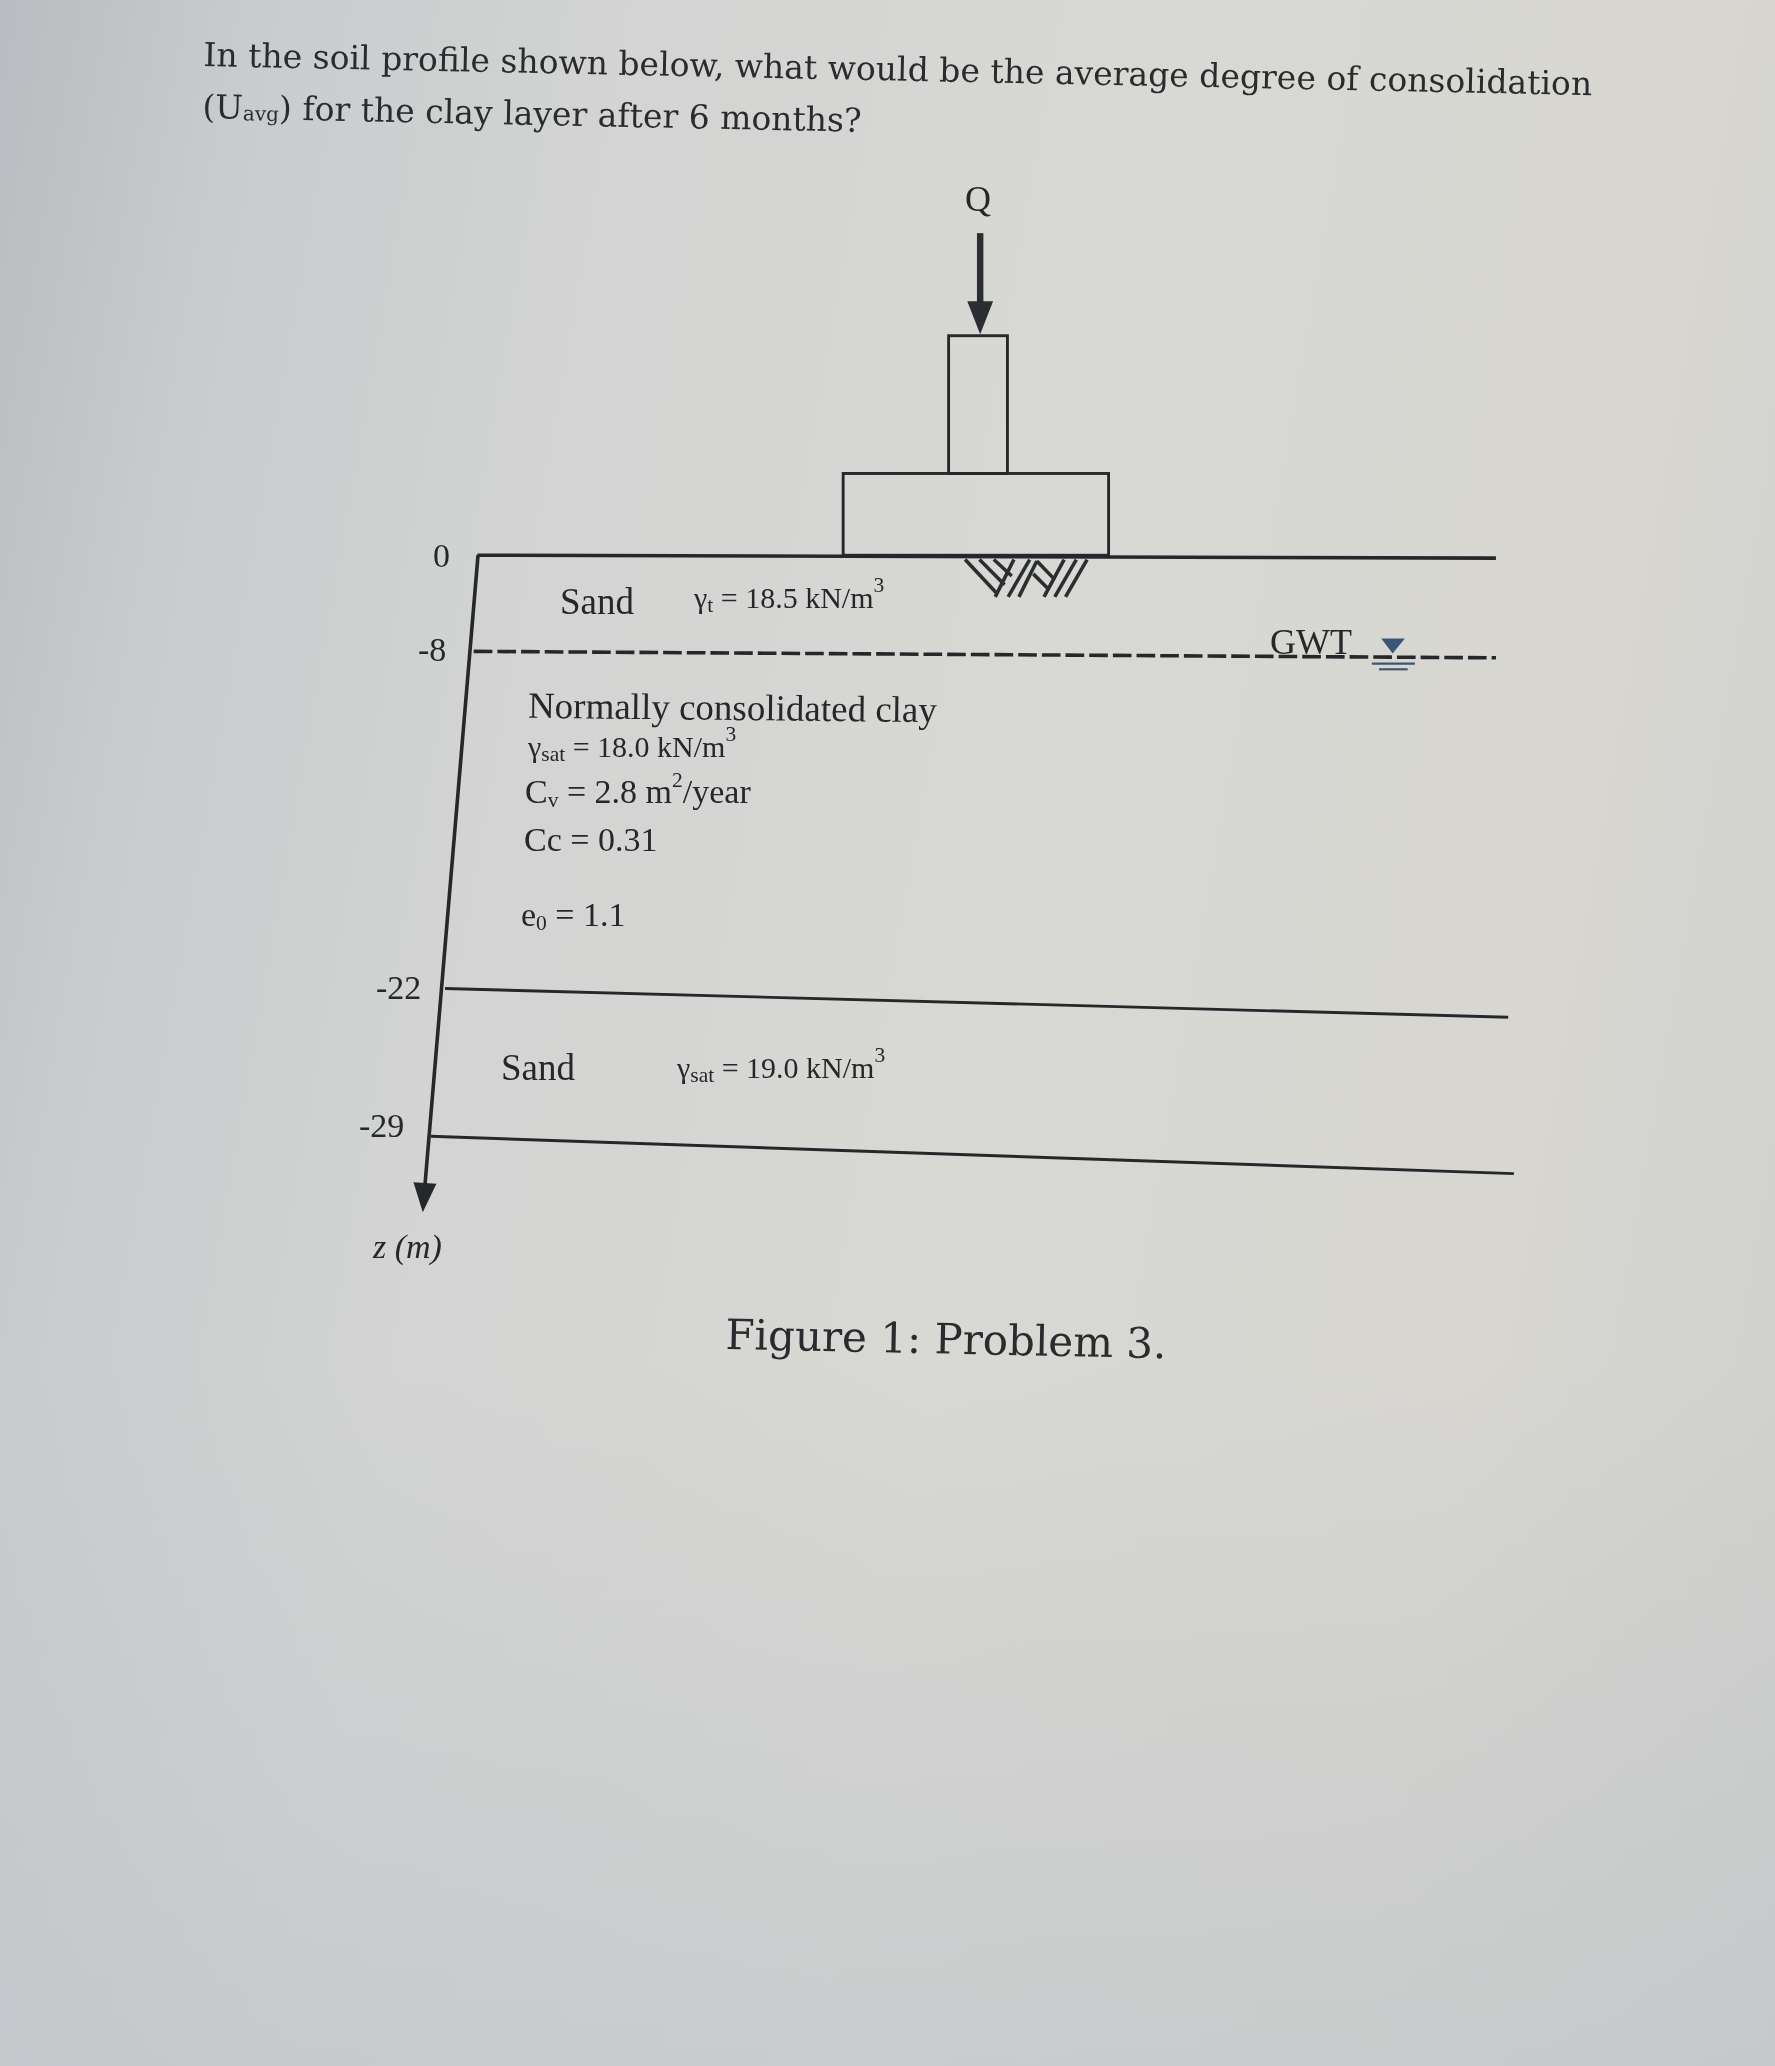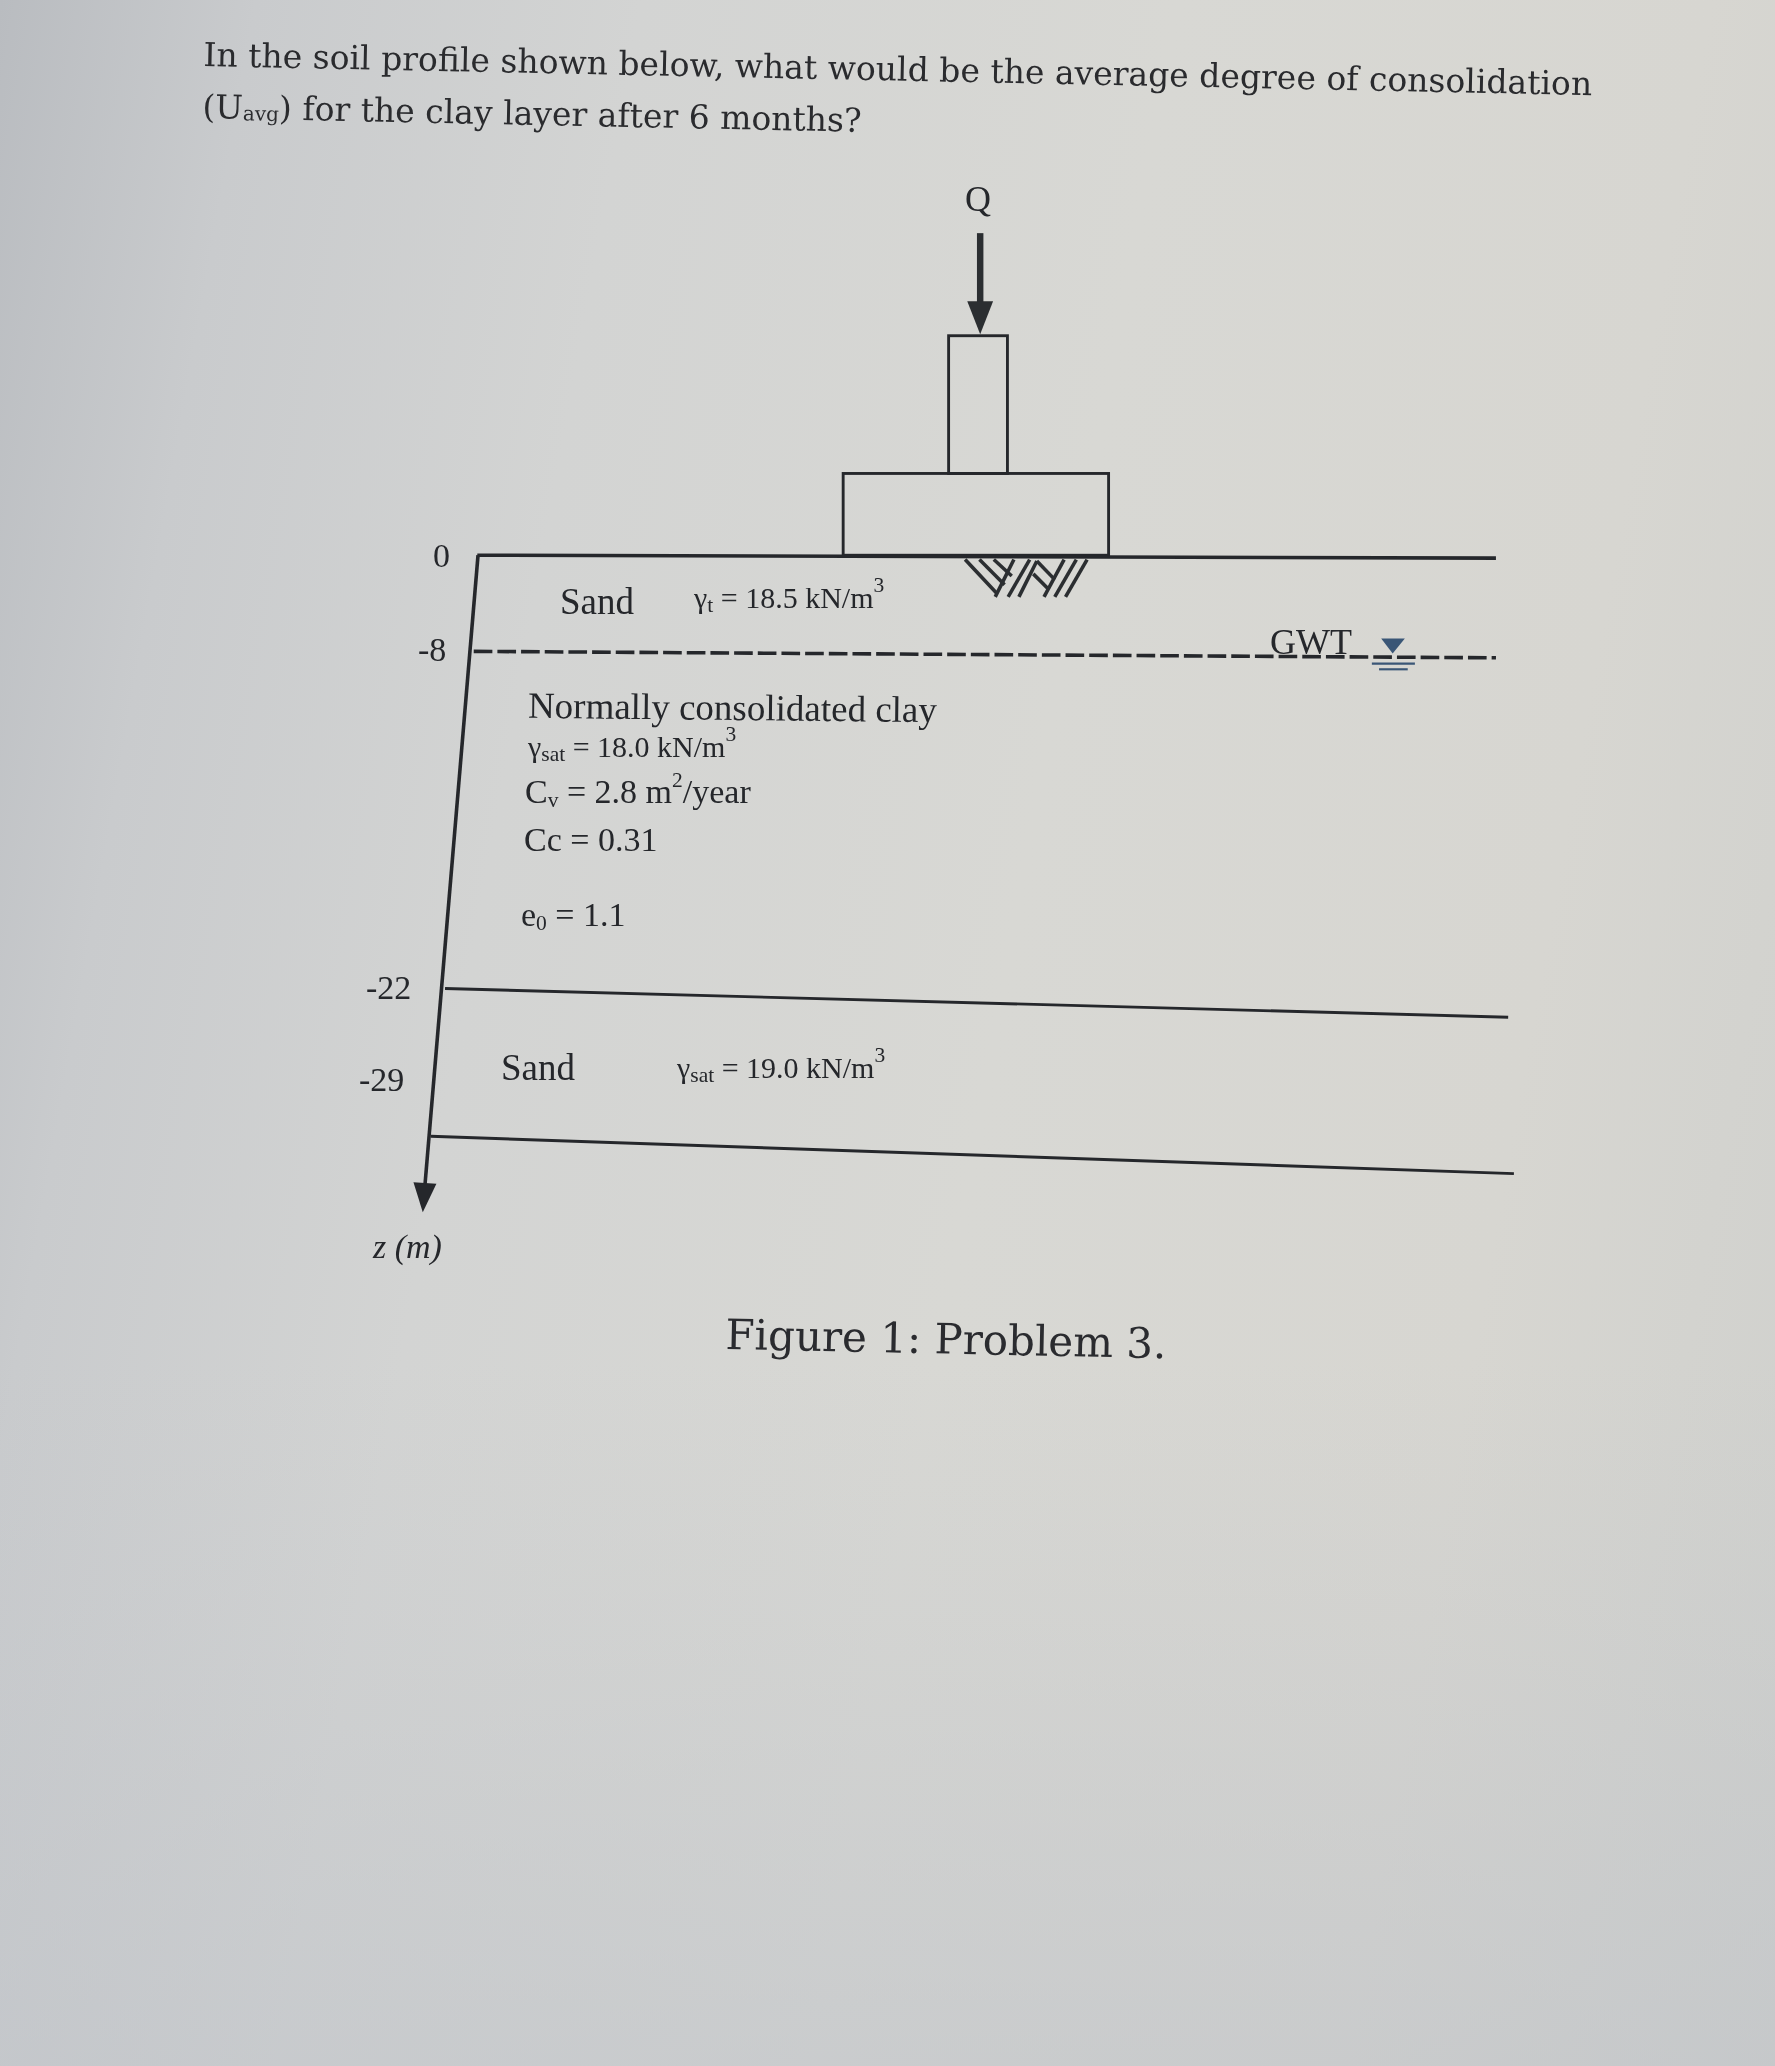--- a/index.html
+++ b/index.html
@@ -115,22 +115,22 @@
   <g>
     <line x1="666" y1="774" x2="592" y2="1652" stroke="#25272b" stroke-width="5"></line>
     <polygon points="576,1648 608,1650 589,1690" fill="#25272b"></polygon>
   </g>
 </svg>
 
 <div class="lbl layer" style="left:965px; top:178px; font-size:36px;">Q</div>
 
 <div class="lbl depth" style="left:433px; top:537px;">0</div>
 <div class="lbl depth" style="left:418px; top:631px;">-8</div>
-<div class="lbl depth" style="left:366px; top:969px;text-align:right;">-22</div>
-<div class="lbl depth" style="left:359px; top:1061px;">-29</div>
+<div class="lbl depth" style="left:376px; top:969px;text-align:right;">-22</div>
+<div class="lbl depth" style="left:359px; top:1107px;">-29</div>
 <div class="lbl depth" style="left:373px; top:1228px;"><i>z (m)</i></div>
 
 <div class="lbl layer" style="left:1270px; top:621px; font-size:36px;">GWT</div>
 
 <div class="lbl layer" style="left:560px; top:580px;">Sand</div>
 <div class="lbl param" style="left:694px; top:581px; font-size:30px;"><span>γ</span><sub>t</sub><span> = 18.5 kN/m</span><sup>3</sup></div>
 
 <div class="lbl layer" style="left:528px; top:686px; transform:rotate(0.6deg);">Normally consolidated clay</div>
 <div class="lbl param" style="left:528px; top:730px; font-size:30px;"><span>γ</span><sub>sat</sub><span> = 18.0 kN/m</span><sup>3</sup></div>
 <div class="lbl param" style="left:525px; top:773px;"><span>C</span><sub>v</sub><span> = 2.8 m</span><sup>2</sup><span>/year</span></div>

